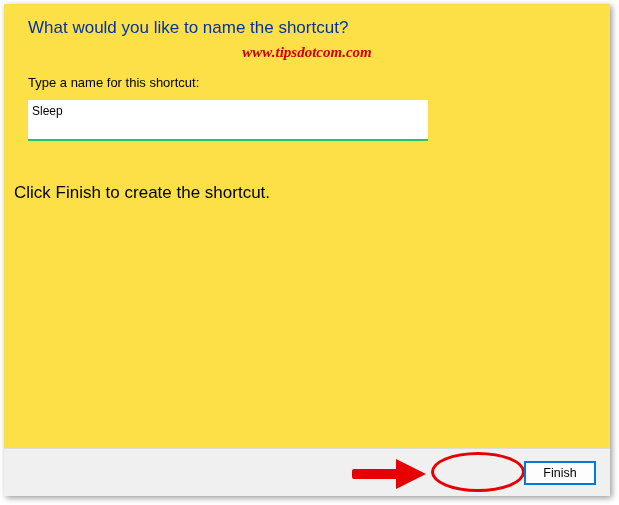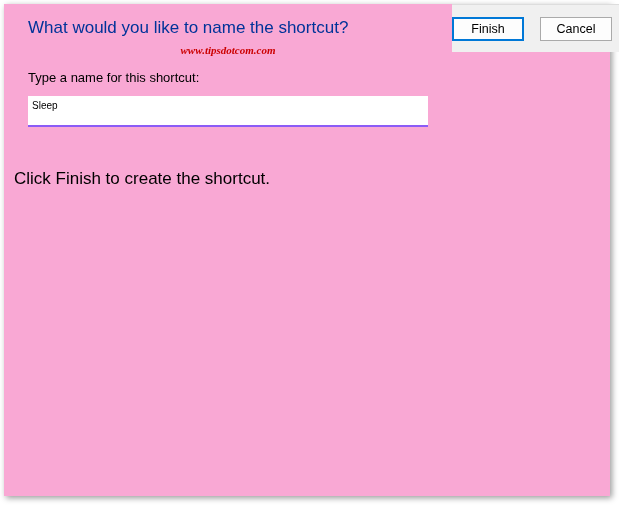--- a/index.html
+++ b/index.html
@@ -11,56 +11,57 @@
       font-family: "Segoe UI", Tahoma, sans-serif;
       background: #ffffff;
       width: 619px;
       height: 505px;
       position: relative;
     }
     .dialog {
       width: 606px;
       height: 492px;
       margin: 4px;
-      background: #f9a8d4;
+      background: #fde047;
       box-shadow: 2px 2px 6px rgba(0,0,0,0.4);
       position: relative;
       display: flex;
+      flex-direction: column;
     }
     .content-area {
       flex: 1;
       padding: 14px 24px 10px 24px;
     }
     .heading {
       color: #003399;
       font-size: 17px;
       font-weight: 400;
       margin-bottom: 2px;
     }
     .watermark {
       color: #cc0000;
       font-style: italic;
       font-weight: bold;
-      font-size: 11px;
+      font-size: 15px;
       text-align: center;
       margin-top: 6px;
       margin-bottom: 14px;
       font-family: Georgia, "Times New Roman", serif;
     }
     .field-label {
       color: #000000;
       font-size: 13px;
       margin-bottom: 10px;
     }
     .text-input {
       width: 400px;
-      font-size: 10px;
-      padding: 4px 4px 14px 4px;
+      font-size: 12px;
+      padding: 4px 4px 21px 4px;
       border: none;
-      border-bottom: 2px solid #8b5cf6;
+      border-bottom: 2px solid #22c55e;
       outline: none;
       background: #ffffff;
       color: #000;
     }
     .instruction {
       color: #000000;
       font-size: 17px;
       margin-top: 42px;
       margin-left: -14px;
     }
@@ -123,15 +124,14 @@
   </div>
   <div class="button-bar">
     <svg class="annotation-arrow" width="74" height="30" viewBox="0 0 74 30">
       <g fill="#e60000">
         <rect x="0" y="10" width="46" height="10" rx="2"></rect>
         <polygon points="44,0 74,15 44,30"></polygon>
       </g>
     </svg>
     <div class="annotation-ellipse"></div>
     <button class="btn primary">Finish</button>
-    <button class="btn">Cancel</button>
   </div>
 </div>
 
 </body></html>

